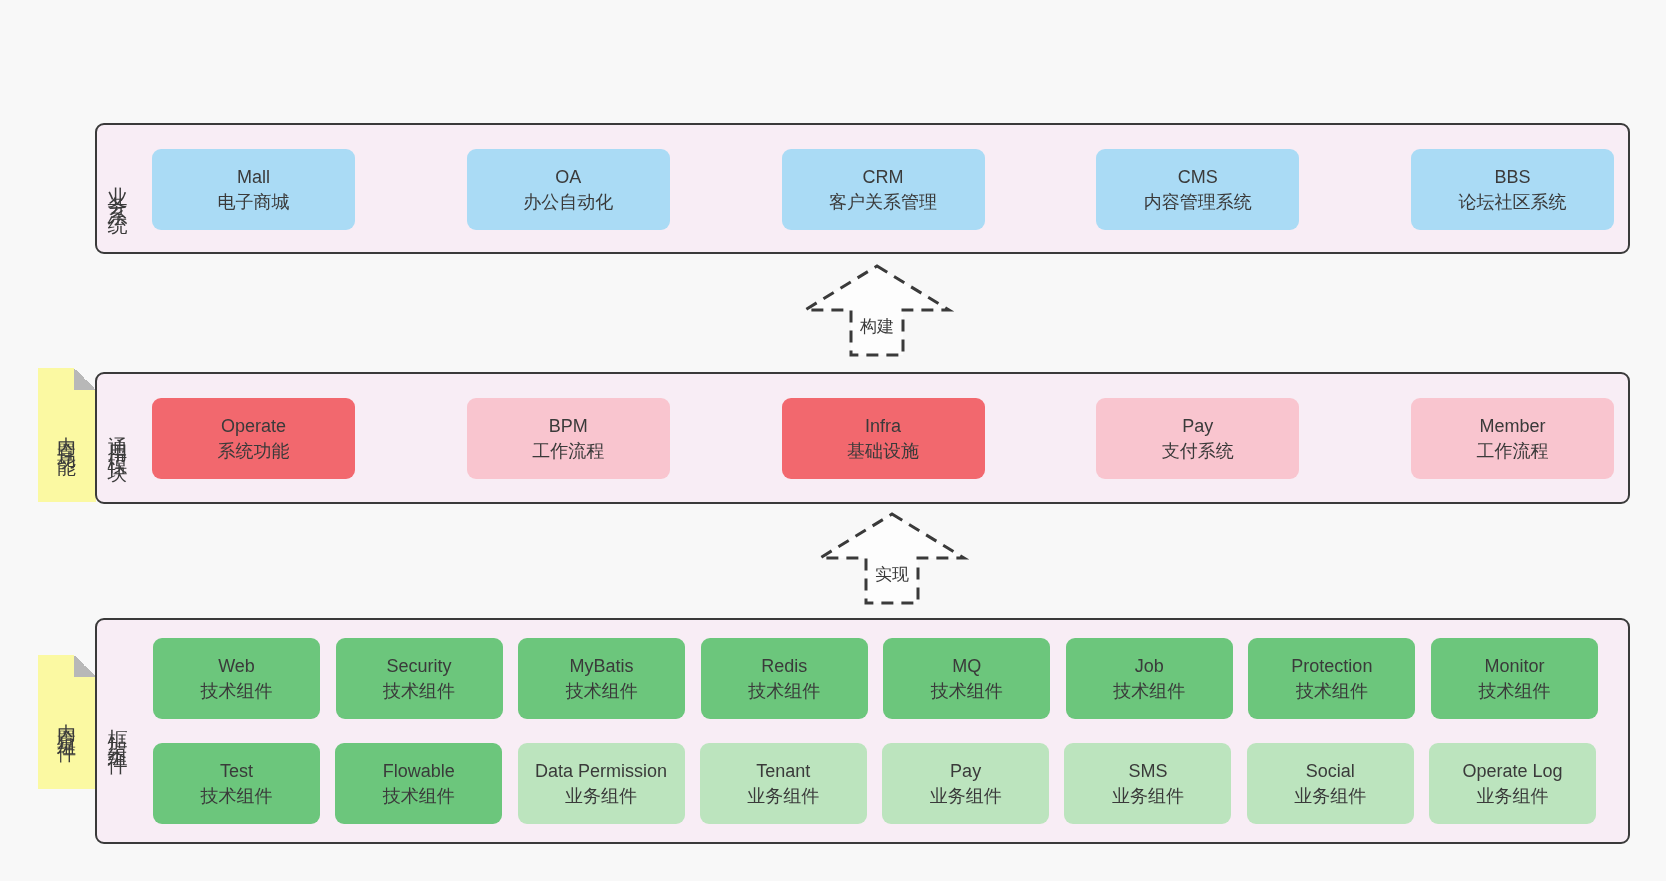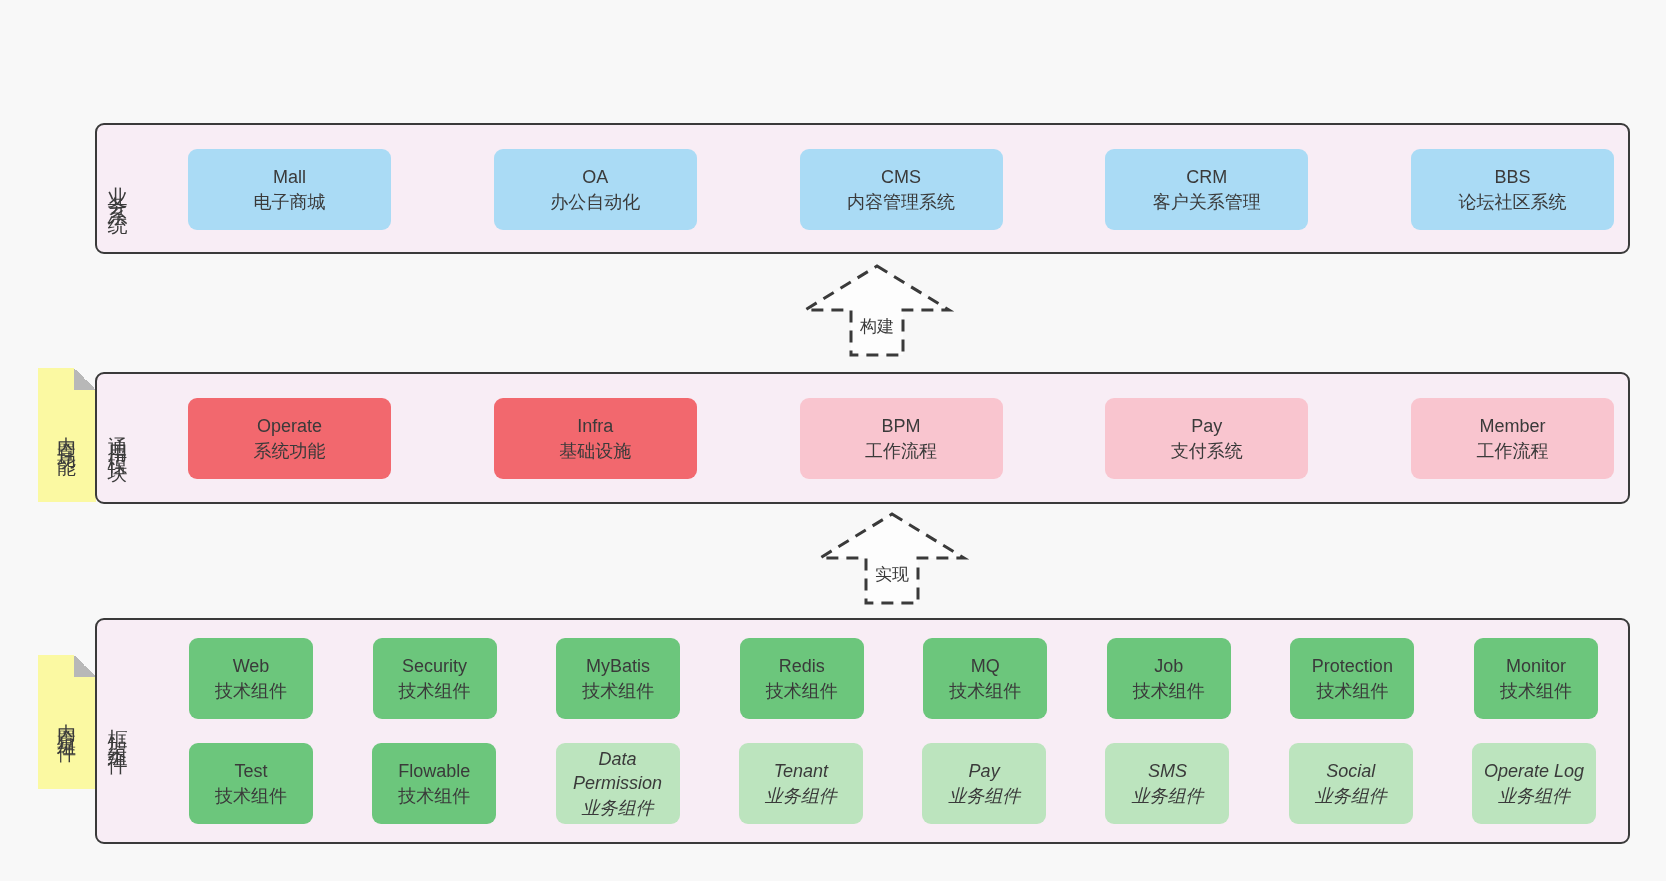--- a/index.html
+++ b/index.html
@@ -23,29 +23,29 @@
   }
 
   .row{position:absolute;display:flex;justify-content:space-between;}
   .row-6{left:55px;right:14px;top:24px;height:81px;}
   .row-8a{left:56px;right:30px;top:18px;height:81px;}
   .row-8b{left:56px;right:32px;top:123px;height:81px;}
 
   .box{
     border-radius:9px;display:flex;flex-direction:column;
     align-items:center;justify-content:center;text-align:center;
-    font-size:18px;line-height:1.36;padding:0 0;box-sizing:border-box;margin-left:36px;
+    font-size:18px;line-height:1.36;padding:0 0;box-sizing:border-box;
   }
   .w6{width:203px;}
-  .w8{width:124px;}
+  .w8{width:167px;}
   .blue{background:#aadbf5;}
   .red{background:#f2686e;}
   .pink{background:#f9c5cf;}
   .green{background:#6cc67c;}
-  .green-light{background:#bce4be;font-style:italic;}
+  .green-light{background:#bce4be;}
 
   .sticky{
     position:absolute;left:38px;width:58px;height:134px;
     background:#fbf9a2;display:flex;align-items:center;justify-content:center;
   }
   #sticky-features{top:368px;}
   #sticky-components{top:655px;}
   .sticky .fold{
     position:absolute;top:0;right:0;width:22px;height:22px;
     background:linear-gradient(to bottom left,#f8f8f8 0 50%,#b8b8b8 50% 100%);
@@ -72,26 +72,26 @@
   <div class="row row-6">
     <div class="box w6 blue">
       <span>Mall</span>
       <span>电子商城</span>
     </div>
     <div class="box w6 blue">
       <span>OA</span>
       <span>办公自动化</span>
     </div>
     <div class="box w6 blue">
+      <span>CRM</span>
+      <span>客户关系管理</span>
+    </div>
+    <div class="box w6 blue">
       <span>CMS</span>
       <span>内容管理系统</span>
-    </div>
-    <div class="box w6 blue">
-      <span>CRM</span>
-      <span>客户关系管理</span>
     </div>
     <div class="box w6 blue">
       <span>BBS</span>
       <span>论坛社区系统</span>
     </div>
   </div>
 </div>
 
 <svg class="arrow" style="left:797px;top:261px;" width="160" height="100" viewBox="0 0 160 100">
   <polygon points="80,5 152,49 106,49 106,94 54,94 54,49 8,49"></polygon>
@@ -103,27 +103,27 @@
   <span class="stext">内置功能</span>
 </div>
 
 <div class="band" id="band-modules">
   <div class="vlabel">通用模块</div>
   <div class="row row-6">
     <div class="box w6 red">
       <span>Operate</span>
       <span>系统功能</span>
     </div>
+    <div class="box w6 pink">
+      <span>BPM</span>
+      <span>工作流程</span>
+    </div>
     <div class="box w6 red">
       <span>Infra</span>
       <span>基础设施</span>
-    </div>
-    <div class="box w6 pink">
-      <span>BPM</span>
-      <span>工作流程</span>
     </div>
     <div class="box w6 pink">
       <span>Pay</span>
       <span>支付系统</span>
     </div>
     <div class="box w6 pink">
       <span>Member</span>
       <span>工作流程</span>
     </div>
   </div>

